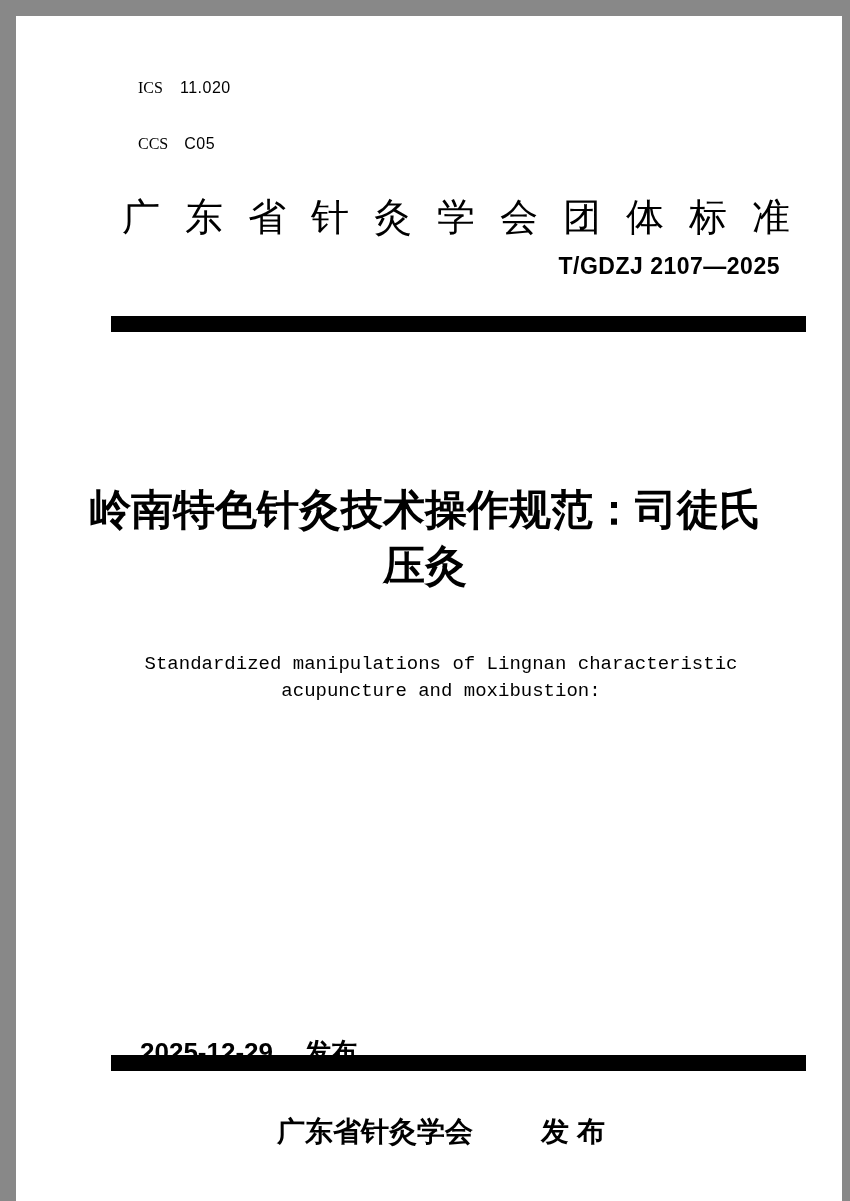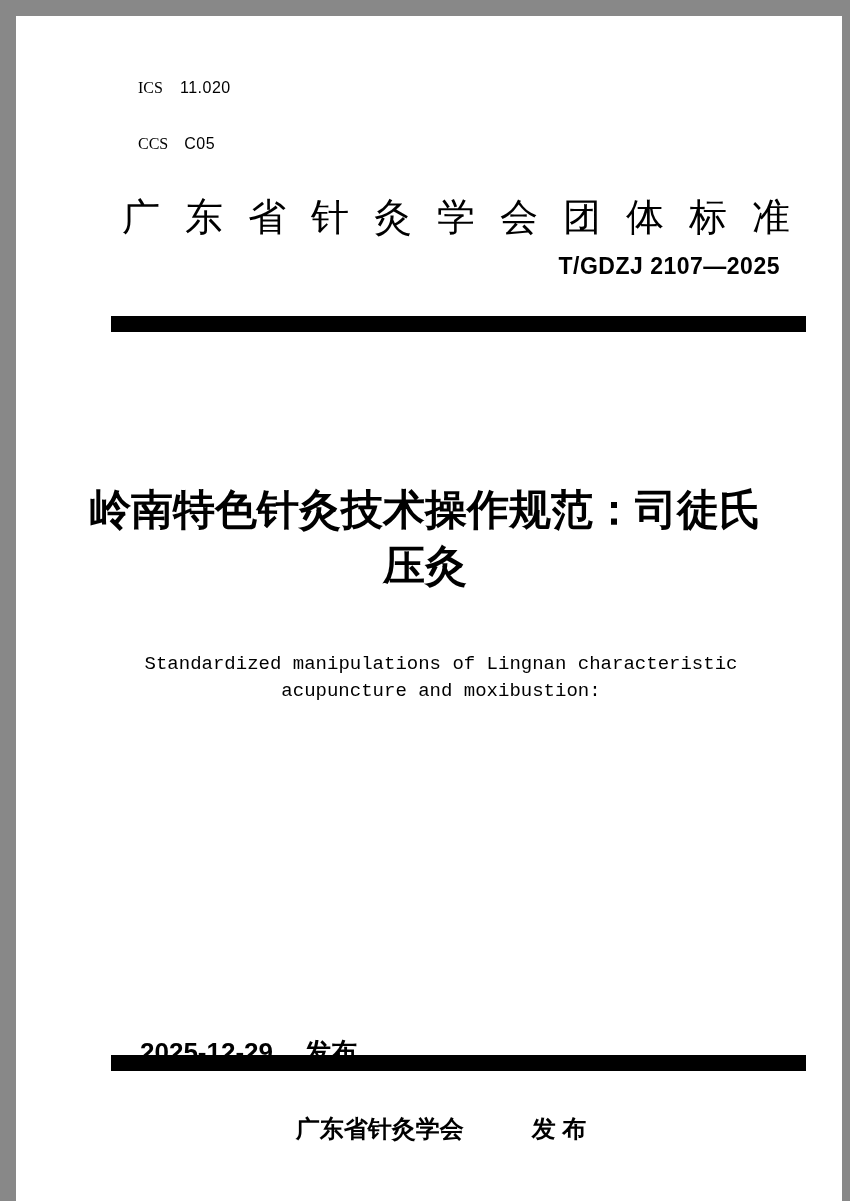--- a/index.html
+++ b/index.html
@@ -110,21 +110,21 @@
     top: 1039px;
     height: 2px;
     background: #000;
   }
   .publisher-line {
     position: absolute;
     left: 60px;
     width: 730px;
     top: 1089px;
     text-align: center;
-    font-size: 24px;
+    font-size: 28px;
     font-weight: bold;
     white-space: nowrap;
   }
   .publisher-line .wide-gap { display: inline-block; width: 52px; }
 </style>
 </head>
 <body>
 
 <div class="page">
 

